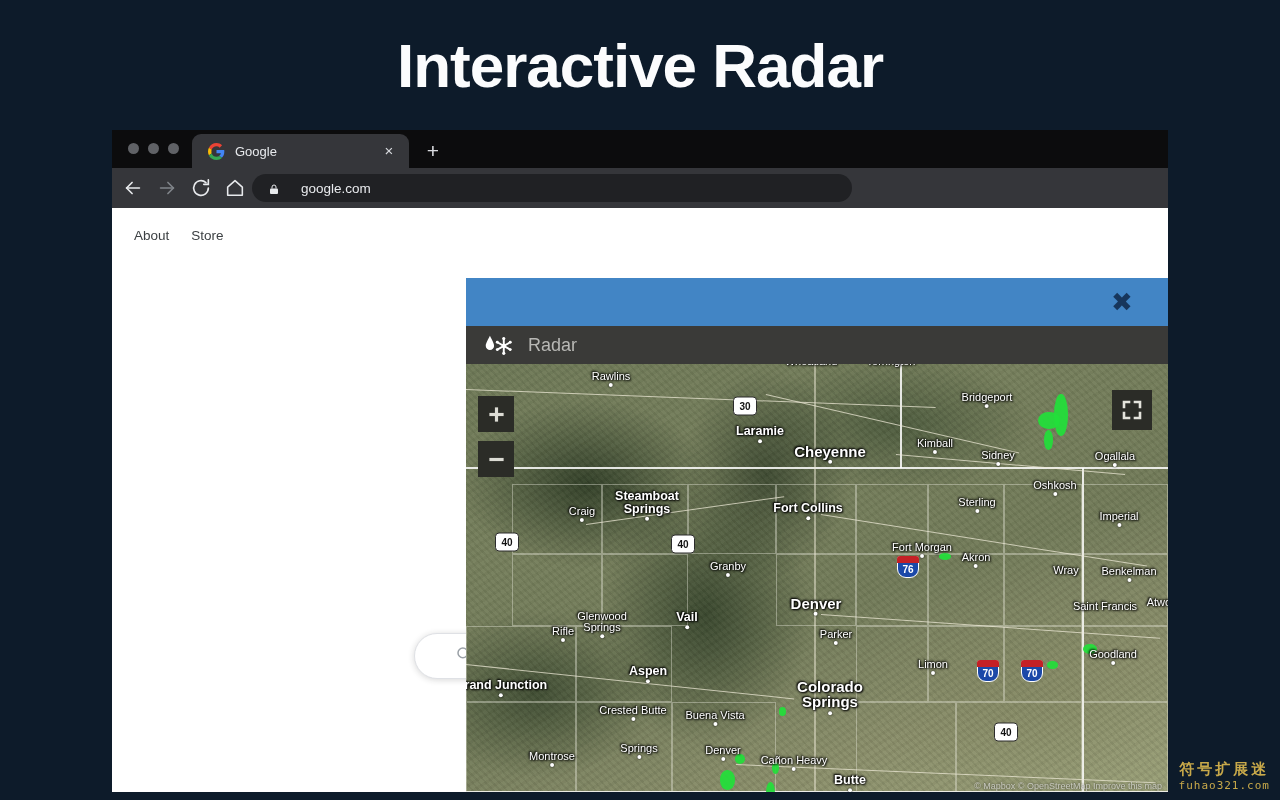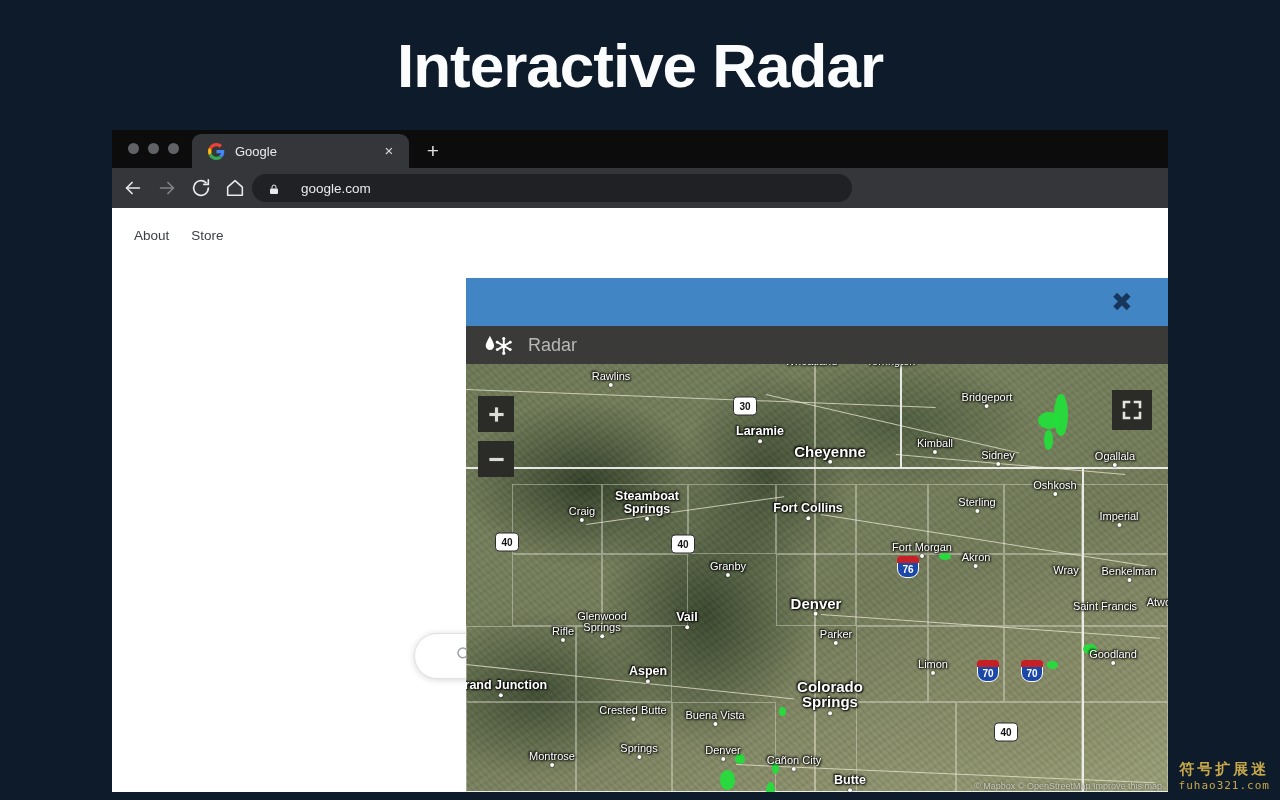--- a/index.html
+++ b/index.html
@@ -573,21 +573,21 @@
             </div>
             <div class="city sz-sm" style="left: 173px; top: 387px;">
               <div>Springs</div>
               <span class="dotmark"></span>
             </div>
             <div class="city sz-sm" style="left: 257px; top: 389px;">
               <div>Denver</div>
               <span class="dotmark"></span>
             </div>
             <div class="city sz-sm" style="left: 328px; top: 399px;">
-              <div>Cañon City</div>
+              <div>Cañon Heavy</div>
               <span class="dotmark"></span>
             </div>
             <div class="city sz-md" style="left: 384px; top: 419px;">
               <div>Butte</div>
               <span class="dotmark"></span>
             </div>
             <div class="us-shield" style="left: 279px; top: 42px;">30</div>
             <div class="us-shield" style="left: 41px; top: 178px;">40</div>
             <div class="us-shield" style="left: 217px; top: 180px;">40</div>
             <div class="us-shield" style="left: 540px; top: 368px;">40</div>

